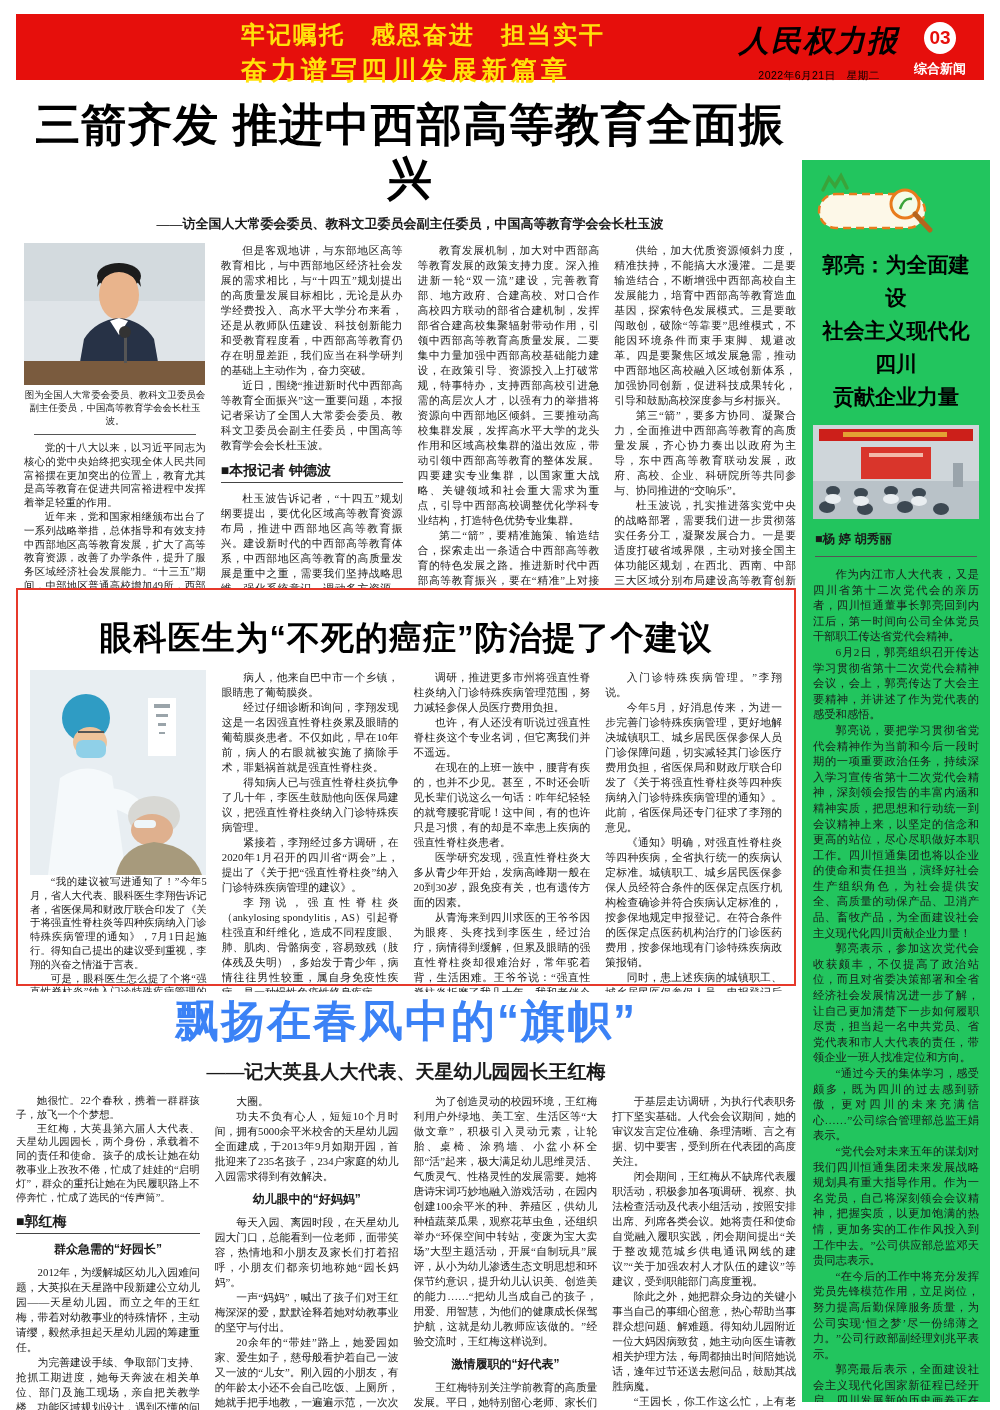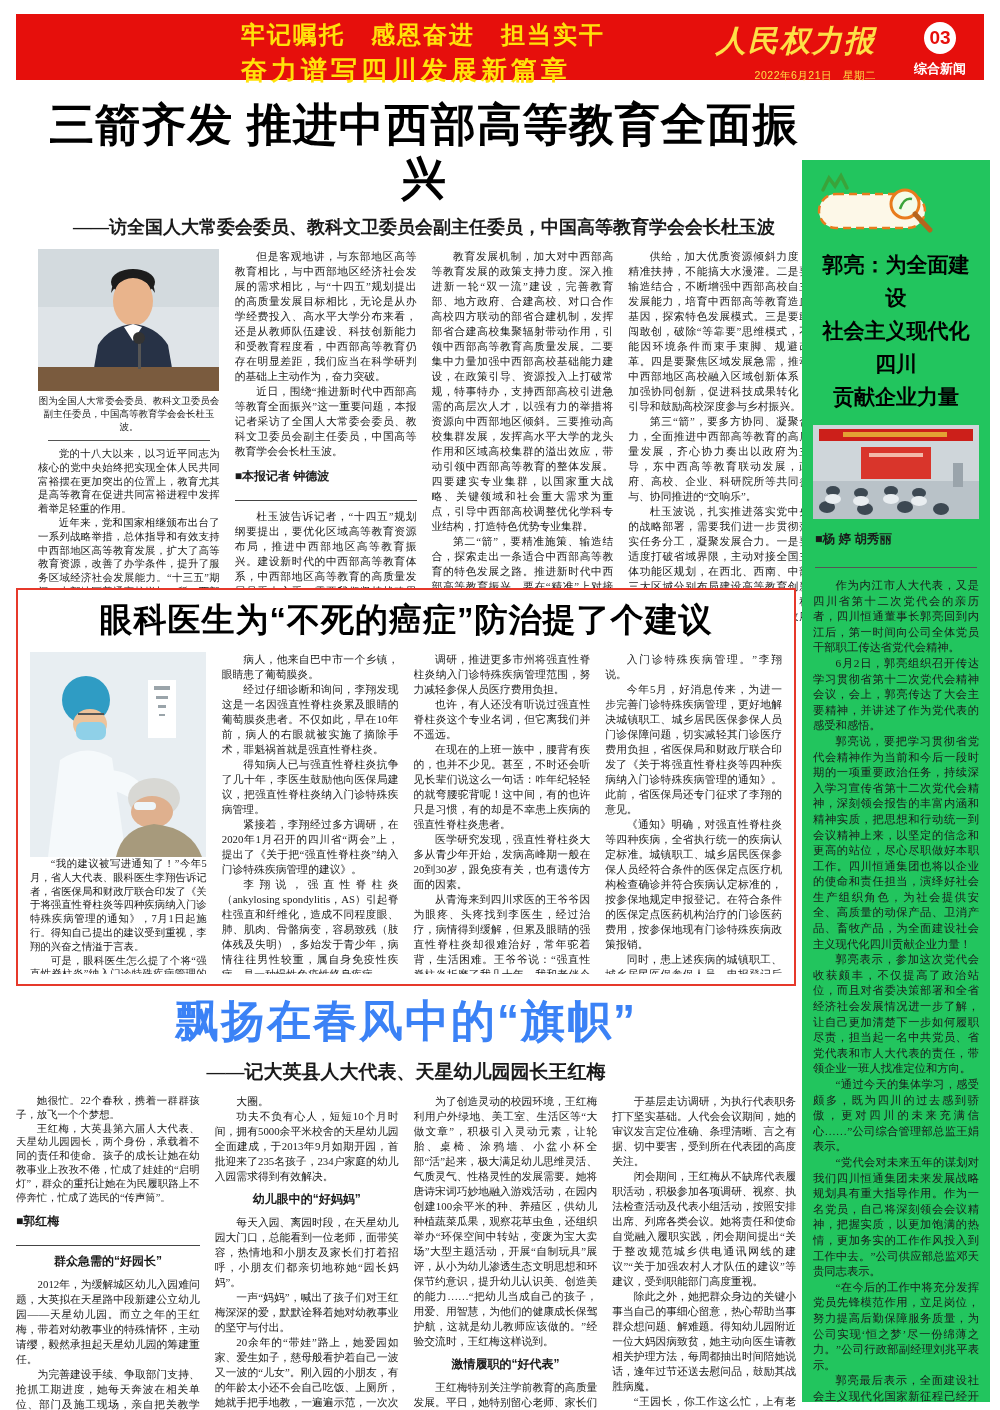--- a/index.html
+++ b/index.html
@@ -5,68 +5,68 @@
   html,body{margin:0;padding:0;background:#e9e9e9}
   .page{position:relative;width:1000px;height:1410px;background:#ffffff;overflow:hidden;
         font-family:"Liberation Serif",serif;color:#1a1a1a;margin:0 auto}
 
   
   .topbar{position:absolute;left:16px;top:14px;width:968px;height:66px;background:#e60f0c}
   .slogan{position:absolute;left:225px;top:5px;width:520px;
           font-family:"Liberation Sans",sans-serif;font-weight:900;color:#ffe10a}
   .slogan .s1{font-size:24px;letter-spacing:2px}
   .slogan .s2{font-size:26px;letter-spacing:4px;margin-top:2px}
-  .mast{position:absolute;right:108px;top:7px;width:170px;text-align:right;color:#fde047}
+  .mast{position:absolute;right:80px;top:7px;width:170px;text-align:center;color:#000000}
   .mast-name{font-size:30px;font-style:italic;font-weight:bold;letter-spacing:2px}
   .mast-date{font-size:10.5px;margin-top:7px;letter-spacing:.5px;font-family:"Liberation Sans",sans-serif}
   .pagecol{position:absolute;right:8px;top:8px;width:72px;text-align:center;color:#fff}
   .pagenum{width:32px;height:32px;border-radius:50%;background:#fff;color:#e60f0c;font-weight:900;
            font-size:19px;line-height:32px;margin:0 auto;font-family:"Liberation Sans",sans-serif}
   .sectionname{font-size:13px;font-weight:bold;margin-top:6px;font-family:"Liberation Sans",sans-serif}
 
   
   .cols{display:flex;gap:15px;overflow:hidden}
   .col{flex:1;font-size:10.8px;line-height:15px;text-align:justify;overflow:hidden}
   .col p{margin:0;text-indent:2em}
-  p.byline{font-weight:bold;text-indent:0;border-bottom:1.5px solid #444;padding:5px 0 16px;
-           margin:5px 0 8px;font-family:"Liberation Sans",sans-serif;font-size:12px}
+  p.byline{font-weight:bold;text-indent:0;border-bottom:1.5px solid #444;padding:5px 0 4px;
+           margin:5px 0 8px;font-family:"Liberation Sans",sans-serif;font-size:14px}
   p.sub{font-weight:bold;text-indent:0;text-align:center;margin:8px 0;
         font-family:"Liberation Sans",sans-serif;font-size:12px}
   p.lead{font-size:10.4px;line-height:13.8px}
   .photo-caption{font-size:9.5px;line-height:13px;text-align:center;margin-top:4px}
   .cap-divider{border:none;border-top:1px solid #555;margin:6px 10px}
   .photo{display:block}
 
   
-  .lead-article{position:absolute;left:38px;top:98px;width:772px}
+  .lead-article{position:absolute;left:24px;top:98px;width:772px}
   .lead-article h1{margin:0;text-align:center;font-family:"Liberation Sans",sans-serif;font-weight:900;
                    font-size:45px;line-height:1.2;letter-spacing:1px;color:#000}
-  .a-subtitle{text-align:center;font-size:18px;font-weight:bold;margin:9px 0 10px}
+  .a-subtitle{text-align:center;font-size:13px;font-weight:bold;margin:9px 0 10px}
   .lead-article .cols{height:372px}
 
   
   .eye-article{position:absolute;left:16px;top:588px;width:780px;height:398px;border:2.5px solid #e6392b;
-               box-sizing:border-box;padding:6px 12px;background:#fff}
+               box-sizing:border-box;padding:24px 12px;background:#fff}
   .eye-article h2{margin:2px 0 9px;text-align:center;font-family:"Liberation Sans",sans-serif;
                   font-weight:900;font-size:33px;letter-spacing:1px;color:#000}
   .eye-article .cols{height:322px}
 
   
   .flag-article{position:absolute;left:16px;top:992px;width:780px}
   .flag-article h2{margin:0;text-align:center;font-size:44px;font-weight:900;
                    font-family:"Liberation Sans",sans-serif;color:#3b82f6;letter-spacing:2px}
   .flag-article .a-subtitle{font-size:19px;margin:8px 0 9px}
   .flag-article .cols{height:338px}
 
   
   .sidebar{position:absolute;left:802px;top:160px;width:188px;height:1242px;background:#22c55e;
            box-sizing:border-box;padding:10px 11px;overflow:hidden}
   .sidebar h3{margin:6px 0 12px;text-align:center;font-family:"Liberation Sans",sans-serif;font-weight:900;
               font-size:21px;line-height:33px;white-space:pre-line;color:#000}
-  .byline2{font-weight:bold;font-size:12.5px;border-bottom:1.5px solid #555;padding-bottom:19px;
+  .byline2{font-weight:bold;font-size:12.5px;border-bottom:1.5px solid #555;padding-bottom:8px;
            margin:12px 2px 10px;font-family:"Liberation Sans",sans-serif}
   .sidebar-body{font-size:11.3px;line-height:15.6px;text-align:justify}
   .sidebar-body p{margin:0;text-indent:2em}
   .logo-wrap{text-align:left;margin:2px 0 8px}
 </style>
 </head>
 <body>
 
 <div class="page">
 

